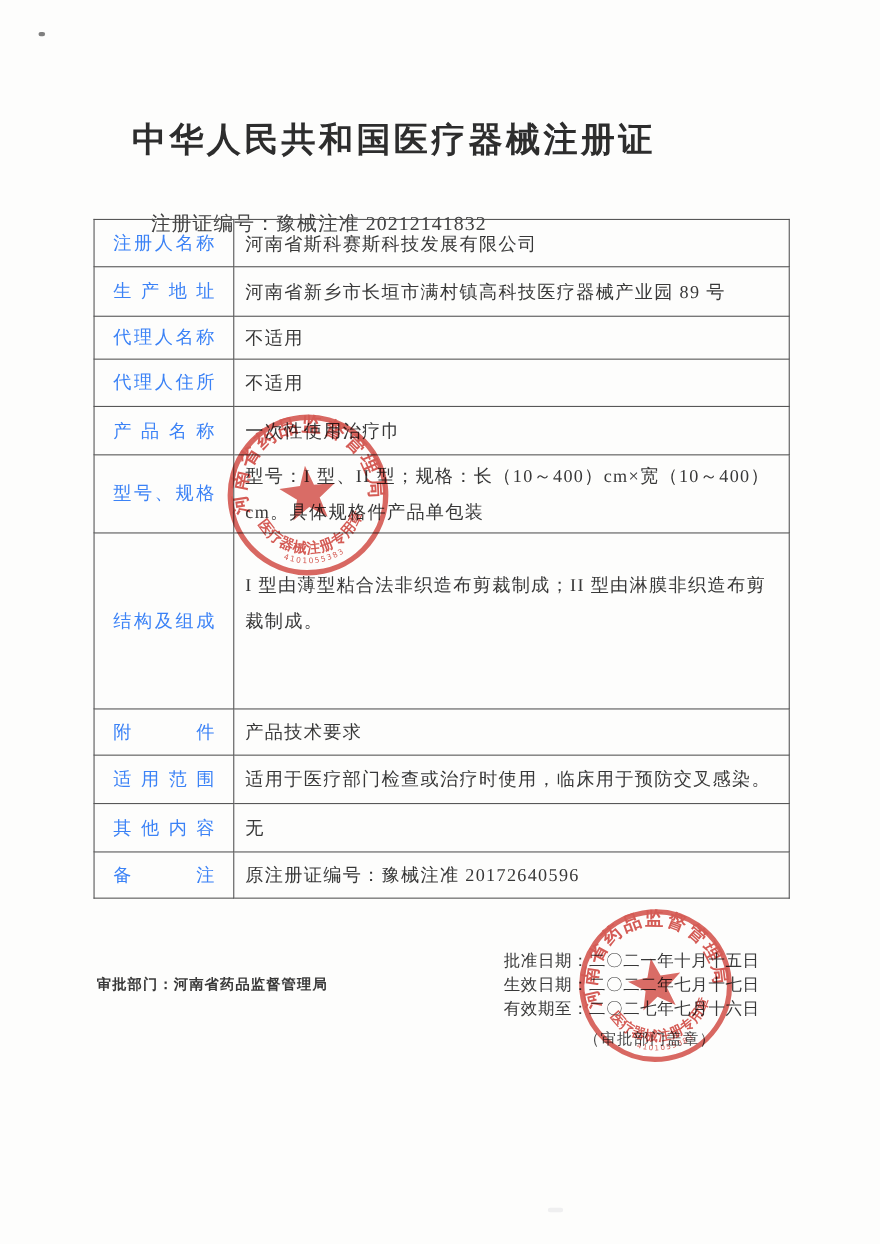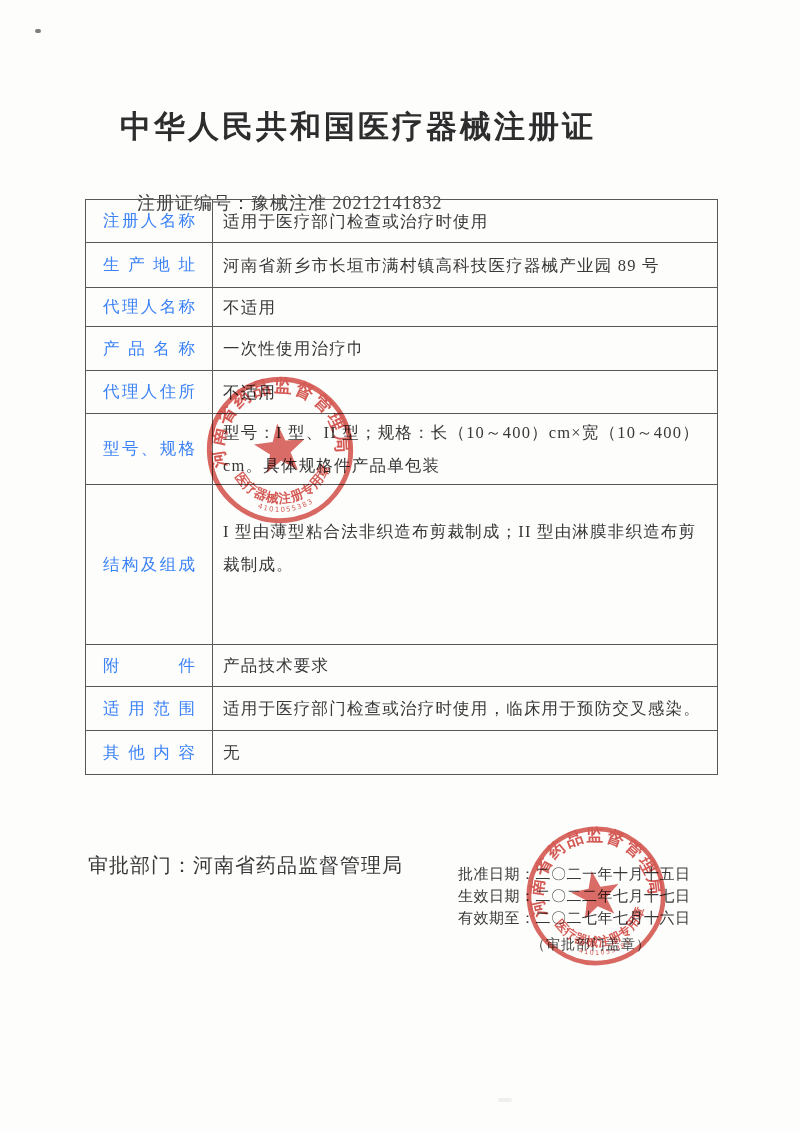--- a/index.html
+++ b/index.html
@@ -24,21 +24,21 @@
   }
   td.lbl{
     width:110px;text-align:center;font-size:16.5px;color:#3b82f6;padding:0 8px;
   }
   td.lbl span{
     display:inline-block;width:92px;text-align:justify;text-align-last:justify;
   }
   td.val{
     font-size:16.5px;letter-spacing:1.2px;line-height:33px;padding:2px 10px;color:#383838;
   }
-  .footer-dept{position:absolute;left:88px;top:852px;font-size:20px;letter-spacing:1px;}
+  .footer-dept{position:absolute;left:88px;top:886px;font-size:13px;letter-spacing:1px;font-weight:bold;}
   .dates{position:absolute;left:458px;top:863px;font-size:15px;letter-spacing:0.5px;}
   .dates div{height:22px;line-height:22px;}
   .seal-note{position:absolute;left:531px;top:936px;font-size:14px;letter-spacing:1px;color:#4a4a4a;}
   .stamp{position:absolute;mix-blend-mode:multiply;opacity:0.86;}
   .stamp-1{left:201px;top:371px;width:158px;height:158px;transform:rotate(-6deg);}
   .stamp-2{left:521px;top:821px;width:150px;height:150px;transform:rotate(-10deg);}
   .speck-tl{position:absolute;left:35px;top:29px;width:6px;height:4px;background:#5f5f5f;border-radius:2px;opacity:.8;}
   .smudge-b{position:absolute;left:498px;top:1098px;width:14px;height:4px;background:#efeff0;border-radius:2px;}
 </style>
 </head>
@@ -50,57 +50,61 @@
   <div class="smudge-b"></div>
 
   <div class="doc-title">中华人民共和国医疗器械注册证</div>
 
   <div class="reg-line">注册证编号：豫械注准 20212141832</div>
 
   <table class="cert">
     <tbody>
       <tr style="height:43px">
         <td class="lbl"><span>注册人名称</span></td>
-        <td class="val">适用于医疗部门检查或治疗时使用</td>
+        <td class="val">河南省斯科赛斯科技发展有限公司</td>
       </tr>
       <tr style="height:45px">
         <td class="lbl"><span>生产地址</span></td>
         <td class="val">河南省新乡市长垣市满村镇高科技医疗器械产业园 89 号</td>
       </tr>
       <tr style="height:39px">
         <td class="lbl"><span>代理人名称</span></td>
         <td class="val">不适用</td>
       </tr>
+      <tr style="height:43px">
+        <td class="lbl"><span>代理人住所</span></td>
+        <td class="val">不适用</td>
+      </tr>
       <tr style="height:44px">
         <td class="lbl"><span>产品名称</span></td>
         <td class="val">一次性使用治疗巾</td>
-      </tr>
-      <tr style="height:43px">
-        <td class="lbl"><span>代理人住所</span></td>
-        <td class="val">不适用</td>
       </tr>
       <tr style="height:71px">
         <td class="lbl"><span>型号、规格</span></td>
         <td class="val">型号：I 型、II 型；规格：长（10～400）cm×宽（10～400）cm。具体规格件产品单包装</td>
       </tr>
       <tr style="height:160px">
         <td class="lbl"><span>结构及组成</span></td>
         <td class="val" style="padding-bottom:36px">I 型由薄型粘合法非织造布剪裁制成；II 型由淋膜非织造布剪裁制成。</td>
       </tr>
       <tr style="height:42px">
         <td class="lbl"><span>附　件</span></td>
         <td class="val">产品技术要求</td>
       </tr>
       <tr style="height:44px">
         <td class="lbl"><span>适用范围</span></td>
         <td class="val">适用于医疗部门检查或治疗时使用，临床用于预防交叉感染。</td>
       </tr>
       <tr style="height:44px">
         <td class="lbl"><span>其他内容</span></td>
         <td class="val">无</td>
+      </tr>
+      <tr style="height:42px">
+        <td class="lbl"><span>备　注</span></td>
+        <td class="val">原注册证编号：豫械注准 20172640596</td>
       </tr>
     </tbody>
   </table>
 
   <div class="footer-dept">审批部门：河南省药品监督管理局</div>
 
   <div class="dates">
     <div>批准日期：二〇二一年十月十五日</div>
     <div>生效日期：二〇二二年七月十七日</div>
     <div>有效期至：二〇二七年七月十六日</div>

